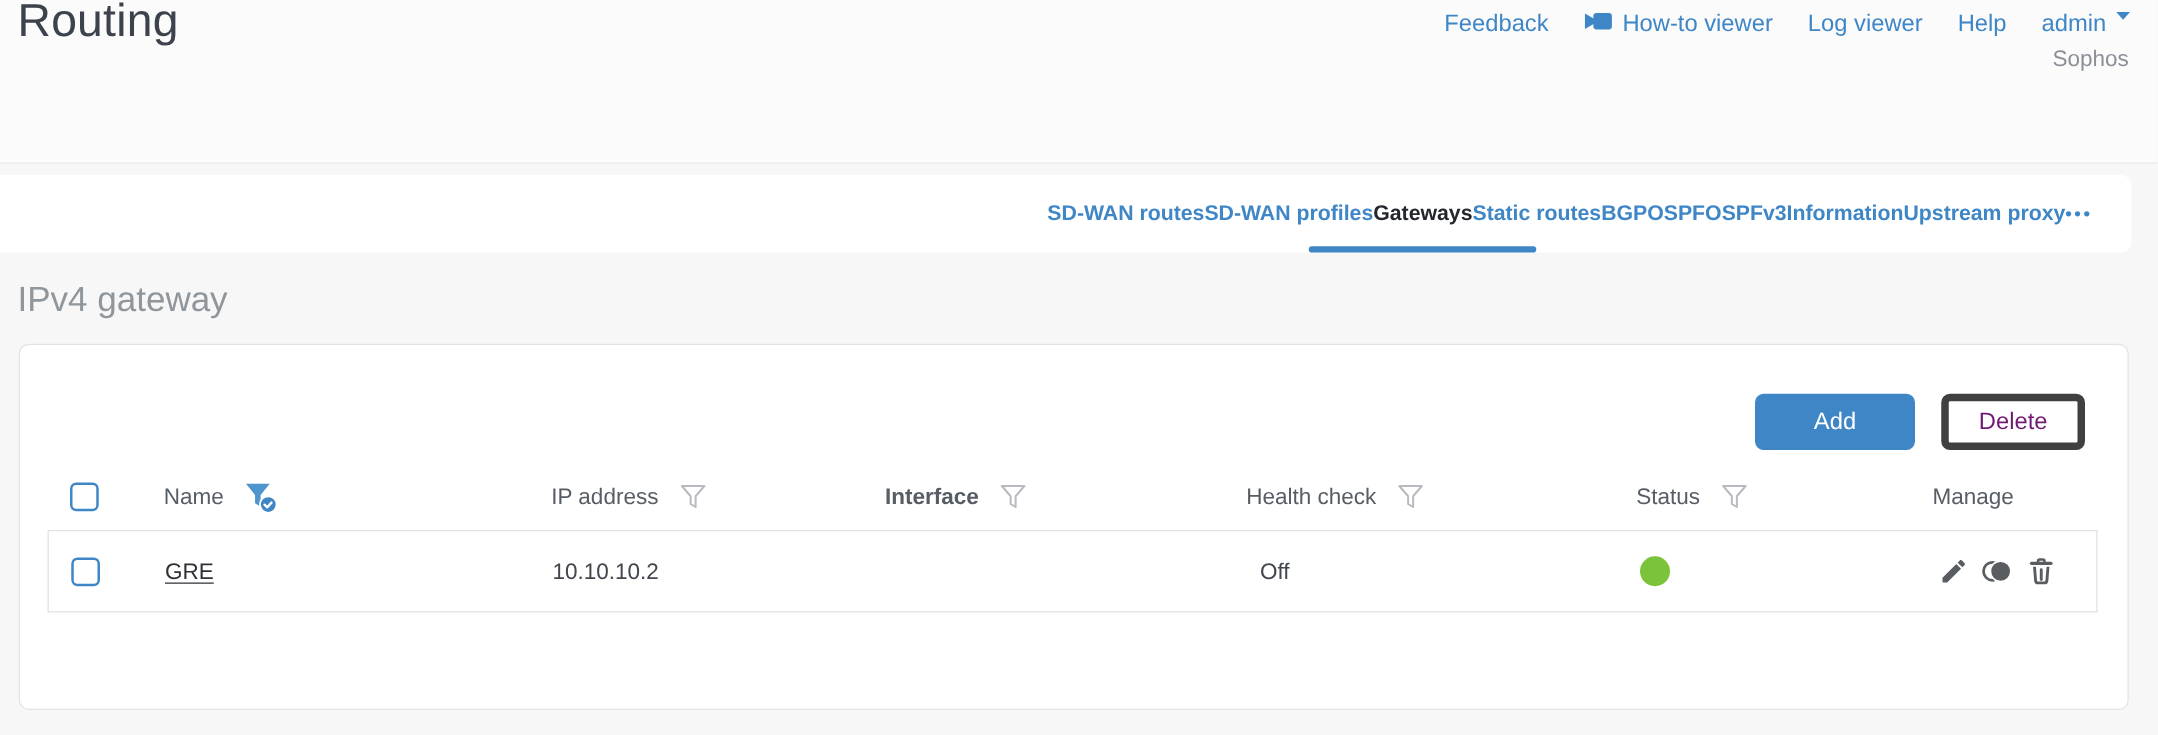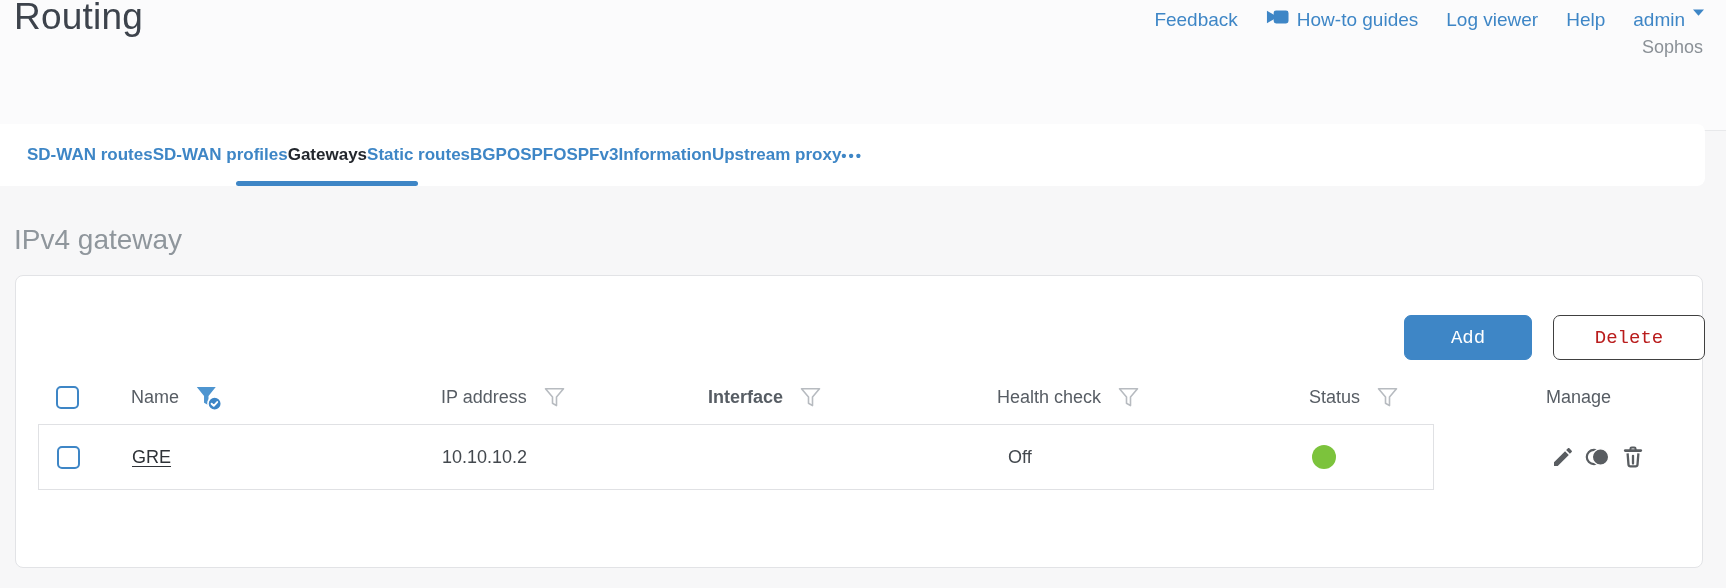--- a/index.html
+++ b/index.html
@@ -26,23 +26,23 @@
     font-size:19px; color:#3e86c6;
   }
   .nav-item { display:flex; align-items:flex-start; gap:8px; cursor:pointer; white-space:nowrap; }
   .brand {
     position:absolute; top:37px; right:23px;
     font-size:18px; color:#8a9096;
   }
 
   
   .tabstrip {
-    position:absolute; left:0; top:124px; width:1705px; height:62px;
+    position:absolute; left:0; top:140px; width:1705px; height:62px;
     background:#ffffff; border-radius:0 8px 8px 0;
-    display:flex; align-items:center; justify-content:flex-start;
+    display:flex; align-items:center; justify-content:flex-end;
     padding:0 31px 0 27px;
   }
   .tab {
     position:relative; height:100%;
     display:flex; align-items:center;
     font-size:17px; font-weight:700; color:#3e86c6;
     cursor:pointer; white-space:nowrap;
   }
   .tab.active { color:#23272d; }
   .tab.active::after {
@@ -55,46 +55,46 @@
   .section-heading {
     position:absolute; left:14px; top:224px;
     font-size:28px; font-weight:400; color:#8f969c;
   }
   .card {
     position:absolute; left:15px; top:275px; width:1688px; height:293px;
     background:#fff; border:1px solid #e2e3e6; border-radius:8px;
   }
   .btn {
     position:absolute; top:39px; height:45px;
-    font-size:19px; font-family:Liberation Mono, monospace;
+    font-size:19px; font-family:Liberation Sans, sans-serif;
     border-radius:7px; cursor:pointer;
     display:flex; align-items:center; justify-content:center;
   }
   .btn-add { left:1388px; width:128px; background:#3e86c6; color:#fff; border:1px solid #3e86c6; }
-  .btn-delete { left:1537px; width:152px; background:#fff; color:#b91c1c; border:1px solid #404040; }
+  .btn-delete { left:1537px; width:115px; background:#fff; color:#701a75; border:6px solid #404040; }
 
   
   .thead { position:absolute; left:0; top:95px; width:100%; height:53px; }
   .hcell {
     position:absolute; top:0; height:53px;
     display:flex; align-items:center; gap:15px;
     font-size:18px; color:#575d64;
   }
   .hc-check { left:40px; } .hc-name { left:115px;justify-content:space-between; } .hc-ip { left:425px; }
   .hc-if { left:692px;font-weight:bold; } .hc-health { left:981px; } .hc-status { left:1293px; }
   .hc-manage { left:1530px; }
 
   .checkbox {
     width:23px; height:23px; background:#fff;
     border:2px solid #3e86c6; border-radius:5px; cursor:pointer;
   }
 
   
   .rows-box {
-    position:absolute; left:22px; top:148px; width:1396px;
+    position:absolute; left:22px; top:148px; width:1640px;
     border:1px solid #e0e1e4; background:#fff;
   }
   .trow { position:relative; height:64px; }
   .rcell {
     position:absolute; top:0; height:64px;
     display:flex; align-items:center;
     font-size:18px; color:#43484e;
   }
   .rc-check { left:18px; } .rc-name { left:93px; } .rc-ip { left:403px; }
   .rc-if { left:670px; } .rc-health { left:969px; } .rc-status { left:1273px; }
@@ -117,21 +117,21 @@
     <span class="nav-item">
       <span>Feedback</span>
     </span>
     <span class="nav-item">
       <span style="display:flex;">
         <svg width="23" height="16" viewBox="0 0 24 16" fill="#3e86c6">
           <rect x="8" y="1.2" width="15.5" height="13.6" rx="2.6"></rect>
           <path d="M8.6 5.9 L1 1.6 v12.8 l7.6-4.3 z"></path>
         </svg>
       </span>
-      <span>How-to guides</span>
+      <span>How-to viewer</span>
     </span>
     <span class="nav-item">
       <span>Log viewer</span>
     </span>
     <span class="nav-item">
       <span>Help</span>
     </span>
     <span class="nav-item">
       <span>admin</span>
       <span style="display:flex;">

